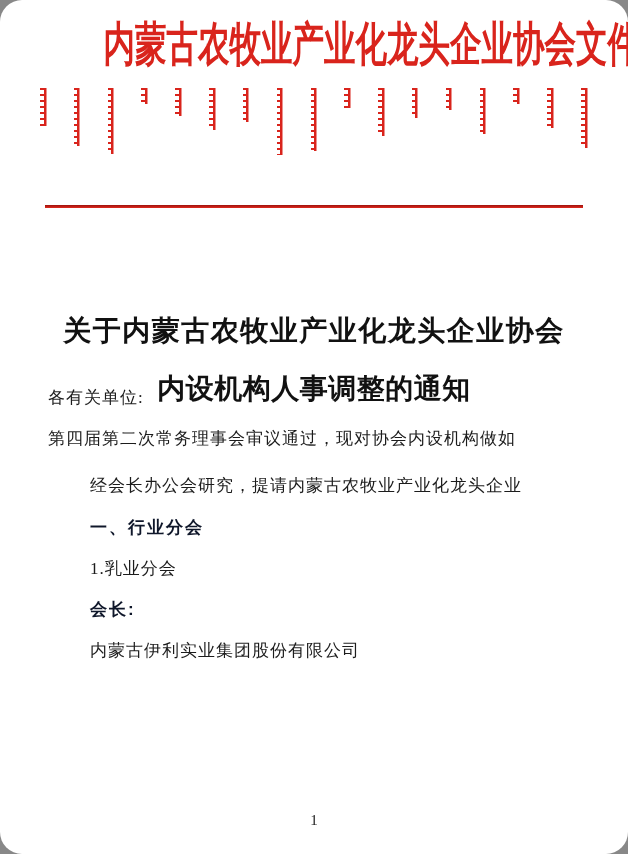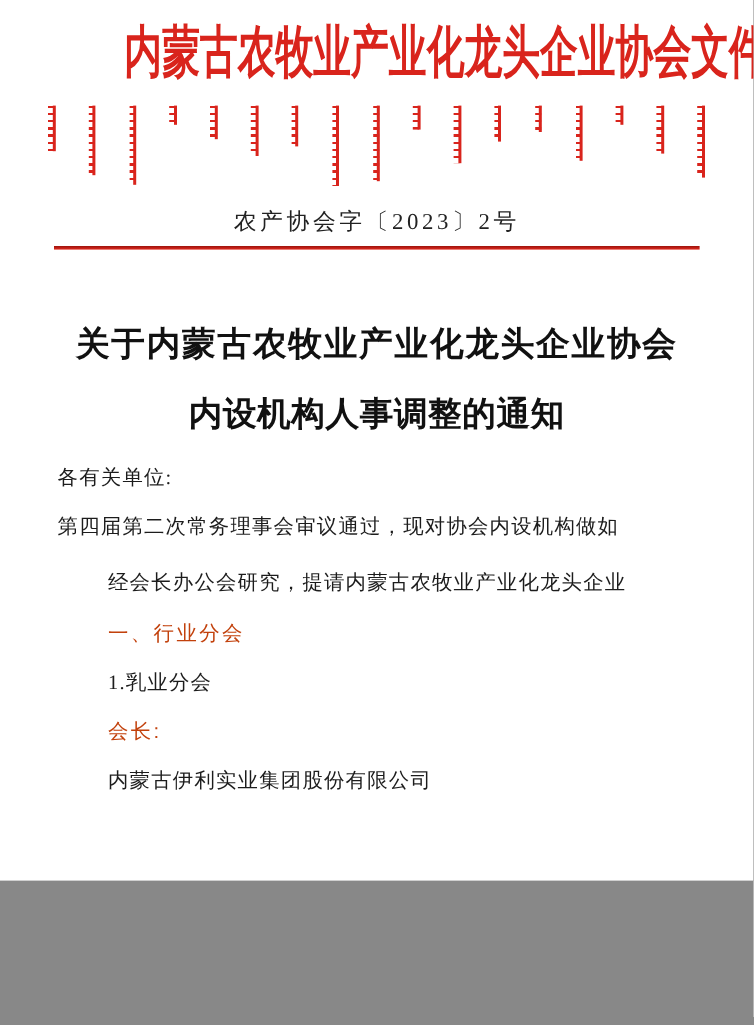--- a/index.html
+++ b/index.html
@@ -1,24 +1,25 @@
 <!DOCTYPE html>
 <html><head>
 <meta charset="utf-8">
 <style>
   * { margin:0; padding:0; box-sizing:border-box; }
   html,body { background:#888; }
   .page {
     position:relative;
-    width:628px; height:734px;
+    width:628px; height:854px;
     margin:0 auto;
     background:#ffffff;
     font-family:"Liberation Serif","DejaVu Serif",serif;
     color:#1c1c1c;
     overflow:hidden;
+    border-radius:22px;
   }
   
   .org-title {
     position:absolute; top:16px; left:0; width:100%;
     text-align:center; white-space:nowrap;
     font-family:"Liberation Serif","DejaVu Serif",serif;
     font-weight:bold; font-size:47px; line-height:56px;
     color:#d9241c;
     transform:scaleX(0.67); transform-origin:50% 50%;
     letter-spacing:0px;
@@ -45,36 +46,36 @@
     color:#222;
   }
   .red-rule {
     position:absolute; top:205px; left:45px; right:45px; height:3px;
     background:linear-gradient(#9c120c, #e02a1f);
   }
   
   .notice-title-l1, .notice-title-l2 {
     position:absolute; left:0; width:100%;
     text-align:center; font-weight:bold; color:#111;
-    font-size:28px; white-space:nowrap;
+    font-size:28px; white-space:nowrap;margin-top:44px;
   }
   .notice-title-l1 { top:268px; letter-spacing:1.5px; }
   .notice-title-l2 { top:326px; letter-spacing:0.5px; }
   
   .body-block {
     position:absolute; top:377px; left:48px; right:56px;
     font-size:17px; line-height:41.2px; letter-spacing:1px;
     color:#1c1c1c;
   }
   .line { white-space:nowrap; }
   .indent { padding-left:42px; }
   .first-para { margin-top:6px; }
   .hei-bold {
     font-family:"Liberation Sans","DejaVu Sans",sans-serif;
-    font-weight:normal; color:#c2410c; letter-spacing:2px;
+    font-weight:bold; color:#0f172a; letter-spacing:2px;
   }
   
   .page-number {
     position:absolute; top:812px; left:0; width:100%;
     text-align:center; font-size:15px; color:#222;
   }
 </style>
 </head>
 <body>
 
@@ -95,21 +96,20 @@
       <div class="mword" style="height: 20px;"></div>
       <div class="mword" style="height: 48px;"></div>
       <div class="mword" style="height: 30px;"></div>
       <div class="mword" style="height: 22px;"></div>
       <div class="mword" style="height: 46px;"></div>
       <div class="mword" style="height: 16px;"></div>
       <div class="mword" style="height: 40px;"></div>
       <div class="mword" style="height: 60px;"></div>
     </div>
 
-  <div class="doc-number">农产协会字〔2023〕2号</div>
 
   <div class="red-rule"></div>
 
   <div class="notice-title-l1">关于内蒙古农牧业产业化龙头企业协会</div>
   <div class="notice-title-l2">内设机构人事调整的通知</div>
 
   <div class="body-block">
     <div class="line">各有关单位:</div>
     <div class="line">第四届第二次常务理事会审议通过，现对协会内设机构做如</div>
     <div class="line indent first-para">经会长办公会研究，提请内蒙古农牧业产业化龙头企业</div>

